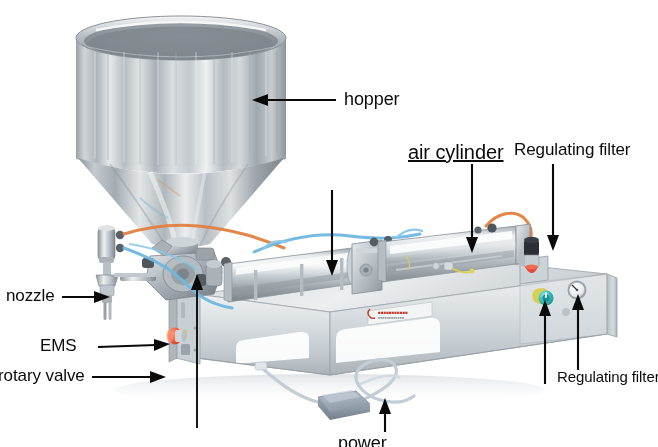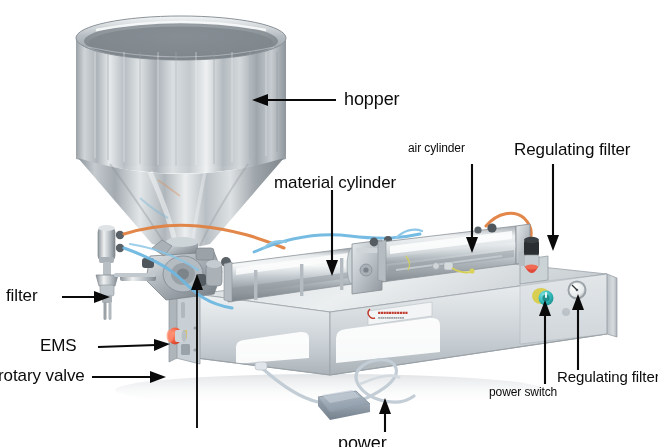--- a/index.html
+++ b/index.html
@@ -28,21 +28,21 @@
     position:absolute;
     z-index:4;
     color:#0b0b0b;
     font-family:"Liberation Sans", sans-serif;
     white-space:nowrap;
     line-height:1;
     letter-spacing:-0.1px;
   }
   .lbl.s18{ font-size:18px; }
   .lbl.s17{ font-size:17px; }
-  .lbl.s16{ font-size:12px; }
+  .lbl.s16{ font-size:20px;text-decoration:underline; }
   .lbl.s15{ font-size:15px; }
 
   
   .ann-line{ stroke:#0a0a0a; stroke-width:2.1; fill:none; }
   .ann-line.thin{ stroke-width:1.9; }
   .ann-head{ fill:#0a0a0a; }
 </style>
 </head>
 <body>
 
@@ -464,31 +464,29 @@
     </g>
 
     <g>
       <line class="ann-line" x1="385" y1="420" x2="385" y2="398"></line>
       <polygon class="ann-head" points="385,386 379,402 391,402"></polygon>
     </g>
   </svg>
 
   <div class="lbl s18" style="left:344px; top:78px;">hopper</div>
 
-  <div class="lbl s17" style="left:274px; top:162px;">material cylinder</div>
 
   <div class="lbl s16" style="left:408px; top:130px;">air cylinder</div>
 
   <div class="lbl s17" style="left:514px; top:129px;">Regulating filter</div>
 
-  <div class="lbl s17" style="left:6px; top:275px;">filter</div>
+  <div class="lbl s17" style="left:6px; top:275px;">nozzle</div>
 
   <div class="lbl s17" style="left:40px; top:325px;">EMS</div>
 
   <div class="lbl s17" style="left:-2px; top:355px;">rotary valve</div>
 
-  <div class="lbl s16" style="left:489px; top:374px;">power switch</div>
 
   <div class="lbl s15" style="left:557px; top:357px;">Regulating filter</div>
 
   <div class="lbl s18" style="left:338px; top:422px;">power</div>
 
 </div>
 
 </body></html>

